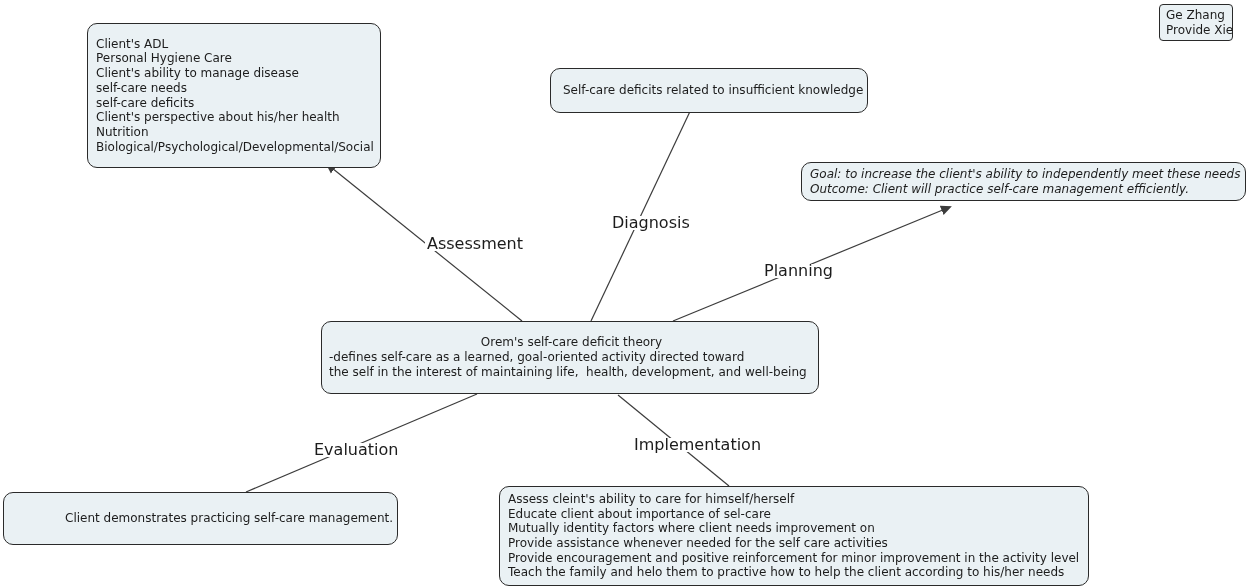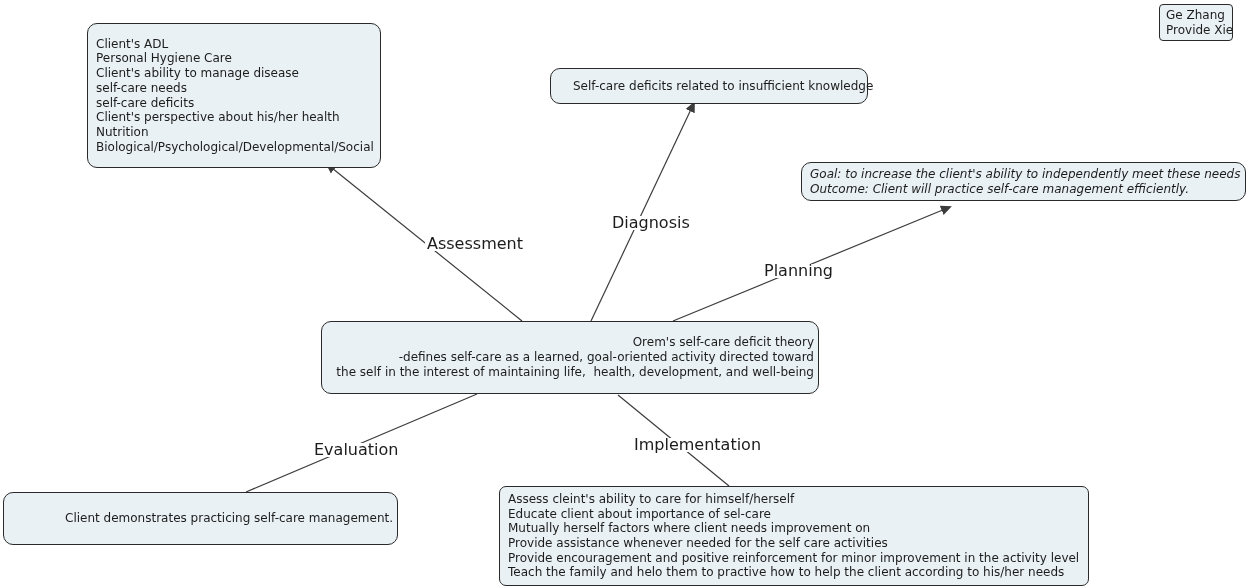--- a/index.html
+++ b/index.html
@@ -86,43 +86,43 @@
     <div class="ln">Client's ADL</div>
     <div class="ln">Personal Hygiene Care</div>
     <div class="ln">Client's ability to manage disease</div>
     <div class="ln">self-care needs</div>
     <div class="ln">self-care deficits</div>
     <div class="ln">Client's perspective about his/her health</div>
     <div class="ln">Nutrition</div>
     <div class="ln">Biological/Psychological/Developmental/Social</div>
   </div>
 
-  <div class="node" style="left:550px;top:68px;width:318px;height:36px;padding-left:22px;">
+  <div class="node" style="left:550px;top:68px;width:318px;height:45px;padding-left:12px;">
     <div class="ln">Self-care deficits related to insufficient knowledge</div>
   </div>
 
   <div class="node" style="left:801px;top:162px;width:445px;height:39px;padding-left:8px;font-style:italic;">
     <div class="ln">Goal: to increase the client's ability to independently meet these needs</div>
     <div class="ln">Outcome: Client will practice self-care management efficiently.</div>
   </div>
 
-  <div class="node" style="left:321px;top:321px;width:498px;height:73px;padding-left:7px;align-items:flex-end;">
+  <div class="node" style="left:321px;top:321px;width:498px;height:73px;padding-left:7px;">
     <div class="ln center">Orem's self-care deficit theory</div>
     <div class="ln">-defines self-care as a learned, goal-oriented activity directed toward</div>
     <div class="ln">the self in the interest of maintaining life,  health, development, and well-being</div>
   </div>
 
   <div class="node" style="left:3px;top:492px;width:395px;height:53px;padding-left:10px;align-items:flex-end;">
     <div class="ln">Client demonstrates practicing self-care management.</div>
   </div>
 
-  <div class="node" style="left:499px;top:486px;width:590px;height:100px;padding-left:8px;border-radius:7px;">
+  <div class="node" style="left:499px;top:486px;width:590px;height:100px;padding-left:8px;">
     <div class="ln">Assess cleint's ability to care for himself/herself</div>
     <div class="ln">Educate client about importance of sel-care</div>
-    <div class="ln">Mutually herself factors where client needs improvement on</div>
+    <div class="ln">Mutually identity factors where client needs improvement on</div>
     <div class="ln">Provide assistance whenever needed for the self care activities</div>
     <div class="ln">Provide encouragement and positive reinforcement for minor improvement in the activity level</div>
     <div class="ln">Teach the family and helo them to practive how to help the client according to his/her needs</div>
   </div>
 
   <div class="node" style="left:1159px;top:4px;width:74px;height:37px;padding-left:6px;border-radius:4px;">
     <div class="ln">Ge Zhang</div>
     <div class="ln">Provide Xie</div>
   </div>
 

